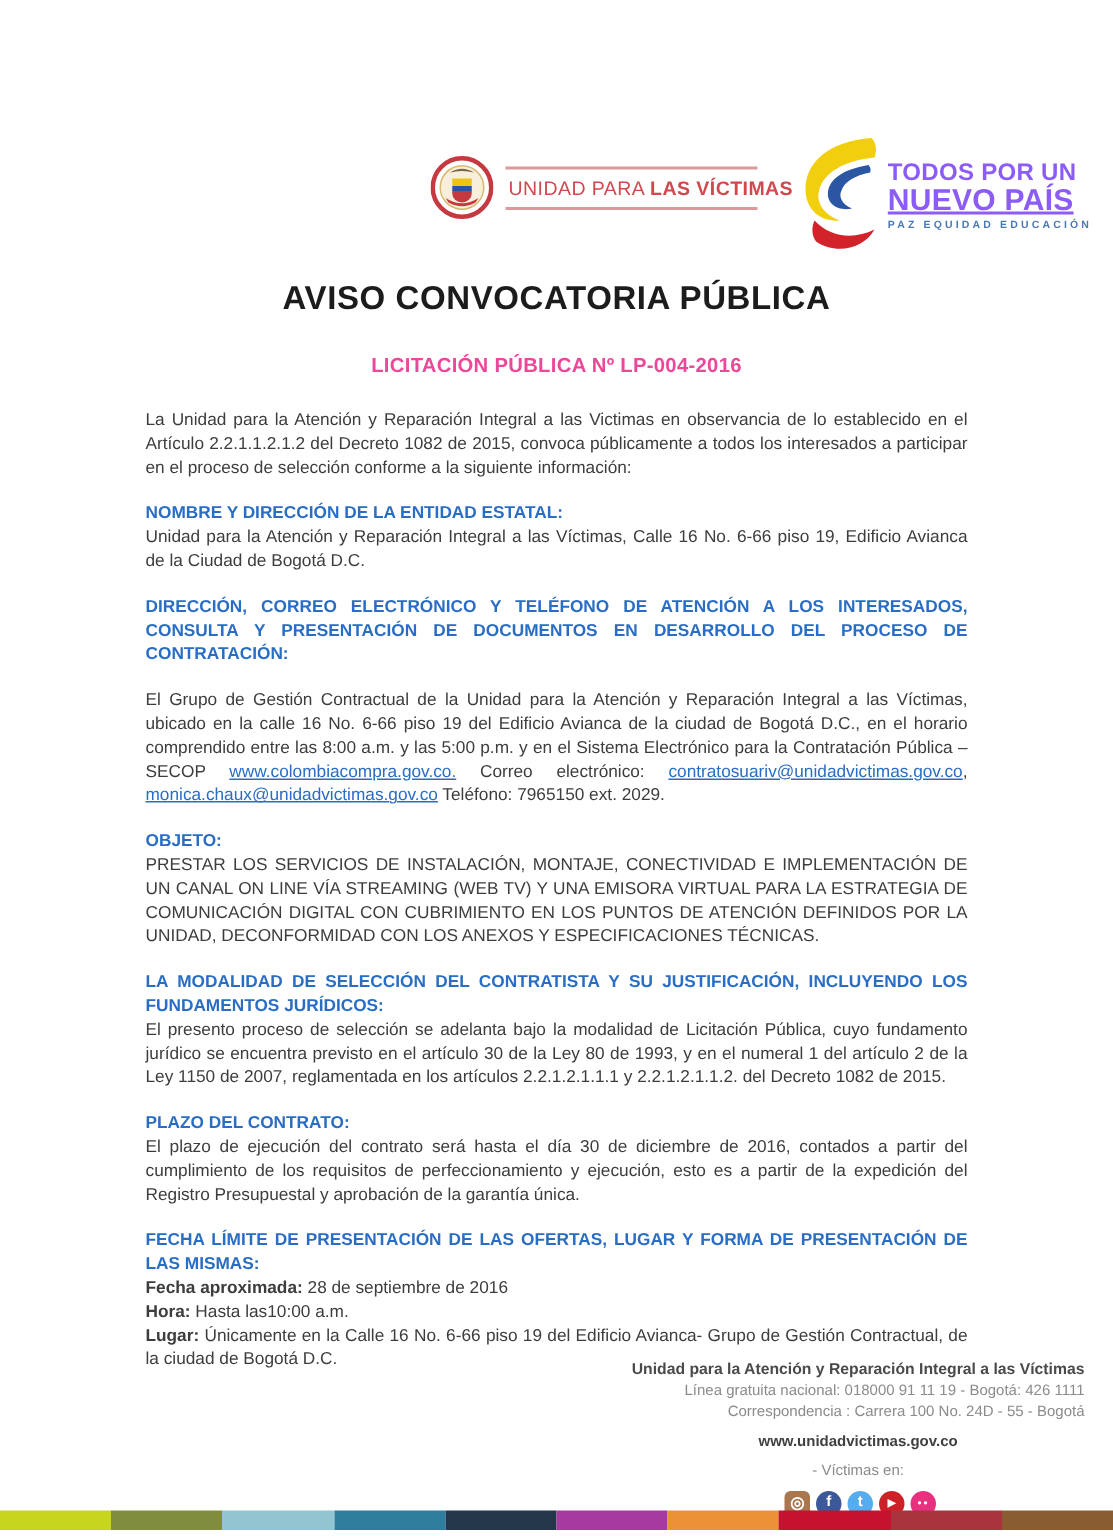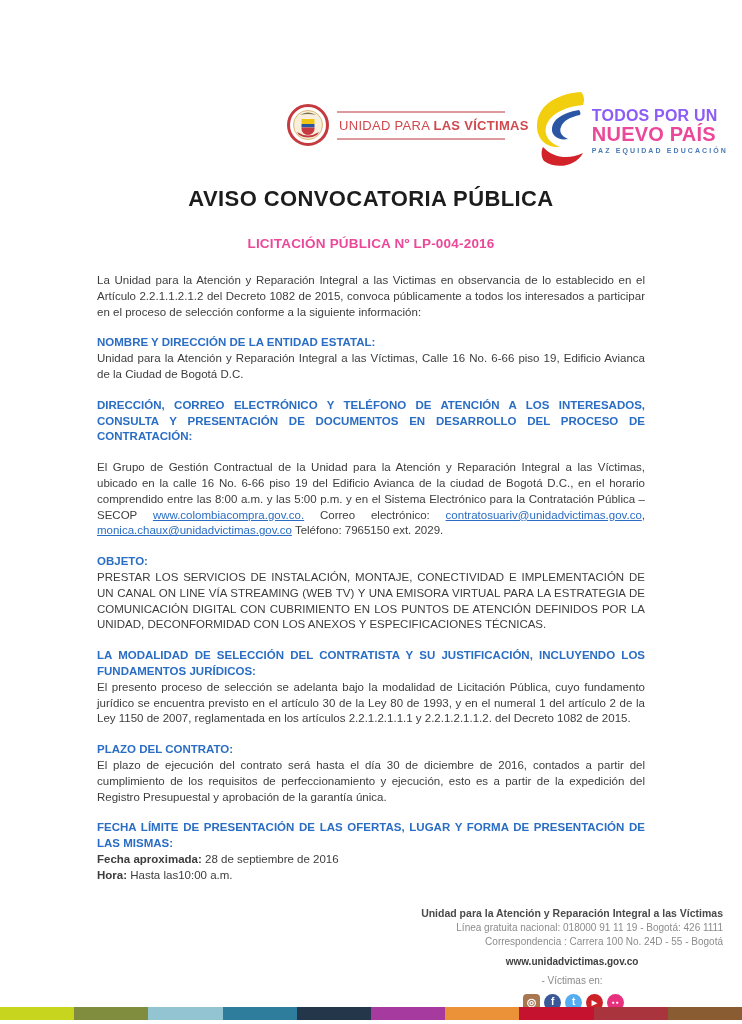--- a/index.html
+++ b/index.html
@@ -24,21 +24,21 @@
     font-size:13px; color:#d0494f; letter-spacing:0.3px; white-space:nowrap;
     padding:1px 2px;
   }
   .ll-name b { font-weight:bold; }
   .logo-right {
     position:absolute; right:14px; top:0;
     display:flex; align-items:center; gap:5px;
   }
   .rl-text { display:flex; flex-direction:column; }
   .rl-line1 { font-size:16px; font-weight:bold; color:#8b5cf6; line-height:17px; letter-spacing:0.2px; }
-  .rl-line2 { font-size:20px; font-weight:bold; color:#ec4899; line-height:20px; letter-spacing:0.2px; }
+  .rl-line2 { font-size:20px; font-weight:bold; color:#8b5cf6; line-height:20px; letter-spacing:0.2px;text-decoration:underline; }
   .rl-tagline { font-size:7px; color:#4a7ab5; letter-spacing:2.1px; margin-top:3px; font-weight:bold; }
   
   .doc-title {
     text-align:center; margin-top:12px;
     font-family:Liberation Sans, sans-serif;
     font-weight:bold; font-size:22px; color:#1c1c1c; letter-spacing:0.4px;
   }
   .doc-subtitle {
     text-align:center; margin-top:24px;
     font-weight:bold; font-size:13.5px; color:#ec4899; letter-spacing:0.2px;
@@ -145,20 +145,21 @@
 
     <div class="sec">
       <div class="sec-heading">PLAZO DEL CONTRATO:</div>
       <div>El plazo de ejecución del contrato será hasta el día 30 de diciembre de 2016, contados a partir del cumplimiento de los requisitos de perfeccionamiento y ejecución, esto es a partir de la expedición del Registro Presupuestal y aprobación de la garantía única.</div>
     </div>
 
     <div class="sec">
       <div class="sec-heading">FECHA LÍMITE DE PRESENTACIÓN DE LAS OFERTAS, LUGAR Y FORMA DE PRESENTACIÓN DE LAS MISMAS:</div>
       <div><span class="bold-label">Fecha aproximada:</span><span> 28 de septiembre de 2016</span></div>
       <div><span class="bold-label">Hora:</span><span> Hasta las10:00 a.m.</span></div>
+      <div><span class="bold-label">Lugar:</span><span> Únicamente en la Calle 16 No. 6-66 piso 19 del Edificio Avianca- Grupo de Gestión Contractual, de la ciudad de Bogotá D.C.</span></div>
     </div>
 
   </div>
 
   <div class="footer">
     <div class="org">Unidad para la Atención y Reparación Integral a las Víctimas</div>
     <div>Línea gratuita nacional: 018000 91 11 19 - Bogotá: 426 1111</div>
     <div>Correspondencia : Carrera 100 No. 24D - 55 - Bogotá</div>
     <div class="follow-row">
       <span class="site">www.unidadvictimas.gov.co</span>

